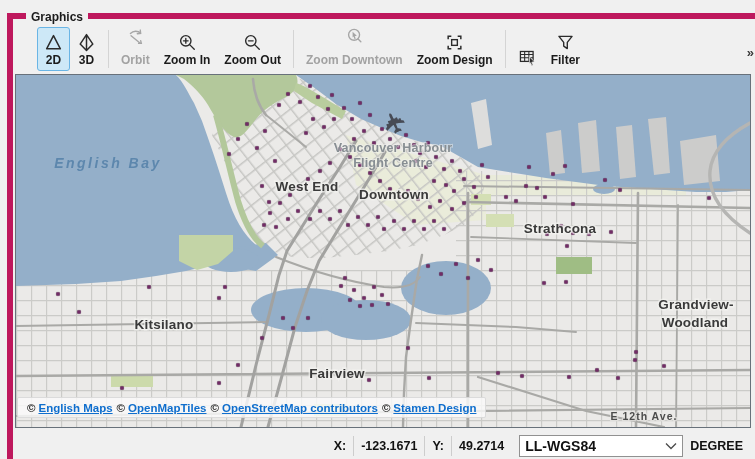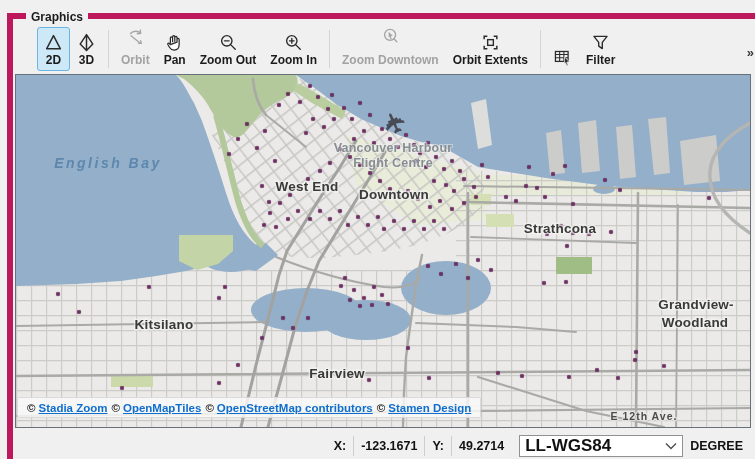--- a/index.html
+++ b/index.html
@@ -37,21 +37,21 @@
     border-radius:2px;padding:0 7px;font-size:11.5px;color:#222;white-space:nowrap;}
   .attribution a{color:#0f6ecd;text-decoration:underline;margin-right:2px;}
   .attribution .cc{margin:0 3px 0 2px;}
   
   .statusbar{position:absolute;right:-3px;bottom:3px;height:26px;display:flex;
     align-items:center;font-size:12.5px;color:#111;}
   .statusbar .lbl{margin:0 7px;}
   .statusbar .val{margin:8px 7px;}
   .ssep{width:1px;height:20px;background:#cdcdcd;}
   .combo{width:152px;height:20px;background:#fff;border:1px solid #919191;
-    display:flex;align-items:center;padding:0 5px;margin:0 7px 0 8px;font-size:17px;}
+    display:flex;align-items:center;padding:0 5px;margin:0 7px 0 8px;font-size:14px;}
   .combo .chev{margin-left:auto;}
   .unit{margin-right:16px;}
 </style>
 </head>
 <body>
 
 <div class="panel">
   <span class="panel-label">Graphics</span>
 
   <div class="toolbar" id="toolbar">
@@ -77,62 +77,54 @@
           <svg viewBox="0 0 18 18">
             <path d="M4.2 6.2C6.8 3.4 11.4 3.3 13.9 6.1 M13.5 2.9 13.9 6.1 10.7 6.4" fill="none" stroke="currentColor" stroke-width="1.3" stroke-linecap="round"></path>
             <path d="M4.8 8.2 13.2 15.2 M11.9 15.5 14.5 15.4 13.9 12.9" fill="none" stroke="currentColor" stroke-width="1.3" stroke-linecap="round"></path>
           </svg>
         </span>
         <span class="tlabel">Orbit</span>
       </div>
       <div class="tbtn">
         <span class="ticon">
           <svg viewBox="0 0 18 18">
-            <path d="M5.1 9.4V4.8a1.05 1.05 0 0 1 2.1 0V8.2M7.2 8V3.6a1.05 1.05 0 0 1 2.1 0V7.8M9.3 7.9V4.2a1.05 1.05 0 0 1 2.1 0V8.4M11.4 8.6V6.2a1 1 0 0 1 2 0V11c0 3.2-1.9 5.2-4.7 5.2-2.2 0-3.3-.9-4.3-2.5L2.7 10.9c-.5-.9.7-1.7 1.4-1L5.1 11Z" fill="#ffffff" stroke="currentColor" stroke-width="1.2" stroke-linejoin="round" stroke-linecap="round"></path>
-          </svg>
-        </span>
-        <span class="tlabel">Pan</span>
+            <circle cx="7.4" cy="7.4" r="4.9" fill="none" stroke="currentColor" stroke-width="1.3"></circle>
+            <path d="M11 11L15.4 15.4M7.4 5.2V9.6M5.2 7.4H9.6" stroke="currentColor" stroke-width="1.3" stroke-linecap="round" fill="none"></path>
+          </svg>
+        </span>
+        <span class="tlabel">Zoom In</span>
       </div>
       <div class="tbtn">
         <span class="ticon">
           <svg viewBox="0 0 18 18">
             <circle cx="7.4" cy="7.4" r="4.9" fill="none" stroke="currentColor" stroke-width="1.3"></circle>
             <path d="M11 11L15.4 15.4M5.2 7.4H9.6" stroke="currentColor" stroke-width="1.3" stroke-linecap="round" fill="none"></path>
           </svg>
         </span>
         <span class="tlabel">Zoom Out</span>
-      </div>
-      <div class="tbtn">
-        <span class="ticon">
-          <svg viewBox="0 0 18 18">
-            <circle cx="7.4" cy="7.4" r="4.9" fill="none" stroke="currentColor" stroke-width="1.3"></circle>
-            <path d="M11 11L15.4 15.4M7.4 5.2V9.6M5.2 7.4H9.6" stroke="currentColor" stroke-width="1.3" stroke-linecap="round" fill="none"></path>
-          </svg>
-        </span>
-        <span class="tlabel">Zoom In</span>
       </div>
       <div class="tsep"></div>
       <div class="tbtn dis">
         <span class="ticon">
           <svg viewBox="0 0 18 18">
             <circle cx="8.6" cy="7.4" r="5.2" fill="none" stroke="currentColor" stroke-width="1.3"></circle>
             <path d="M12.4 11.4L15 14" stroke="currentColor" stroke-width="1.3" stroke-linecap="round" fill="none"></path>
             <path d="M7.2 4.4L11.2 8.4 9.2 8.7 10.2 11 9.1 11.5 8.1 9.1 7.2 10Z" fill="currentColor"></path>
           </svg>
         </span>
         <span class="tlabel">Zoom Downtown</span>
       </div>
       <div class="tbtn">
         <span class="ticon">
           <svg viewBox="0 0 18 18">
             <path d="M3 6V3h3M12 3h3v3M15 12v3h-3M6 15H3v-3" fill="none" stroke="currentColor" stroke-width="1.4"></path>
             <rect x="6.3" y="6.3" width="5.4" height="5.4" fill="none" stroke="currentColor" stroke-width="1.3"></rect>
           </svg>
         </span>
-        <span class="tlabel">Orbit Extents</span>
+        <span class="tlabel">Zoom Design</span>
       </div>
       <div class="tsep"></div>
       <div class="tbtn">
         <span class="ticon">
           <svg viewBox="0 0 18 18">
             <rect x="2.3" y="3.3" width="12" height="9.4" fill="none" stroke="currentColor" stroke-width="1.2"></rect>
             <path d="M2.3 6.2h12M2.3 9.2h12M6.3 3.3v9.4M10.3 3.3v9.4" stroke="currentColor" stroke-width="1" fill="none"></path>
             <path d="M10.8 8.3L15.6 13.1 13.1 13.4 14.3 16.1 13 16.7 11.9 13.9 10.8 15Z" fill="currentColor" stroke="#f0f0f0" stroke-width="0.7"></path>
           </svg>
         </span>
@@ -382,21 +374,21 @@
           <text x="680" y="234" text-anchor="middle" class="mlabel">Grandview-</text>
           <text x="679" y="252" text-anchor="middle" class="mlabel">Woodland</text>
           <text x="148" y="254" text-anchor="middle" class="mlabel">Kitsilano</text>
           <text x="321" y="303" text-anchor="middle" class="mlabel">Fairview</text>
           <text x="628" y="345" text-anchor="middle" class="mlabel street">E 12th Ave.</text>
         </g>
     </svg>
 
     <div class="attribution" id="attribution">
         <span class="cc">©</span>
-        <a href="#">Stadia Zoom</a>
+        <a href="#">English Maps</a>
         <span class="cc">©</span>
         <a href="#">OpenMapTiles</a>
         <span class="cc">©</span>
         <a href="#">OpenStreetMap contributors</a>
         <span class="cc">©</span>
         <a href="#">Stamen Design</a>
       </div>
   </div>
 
   <div class="statusbar">

